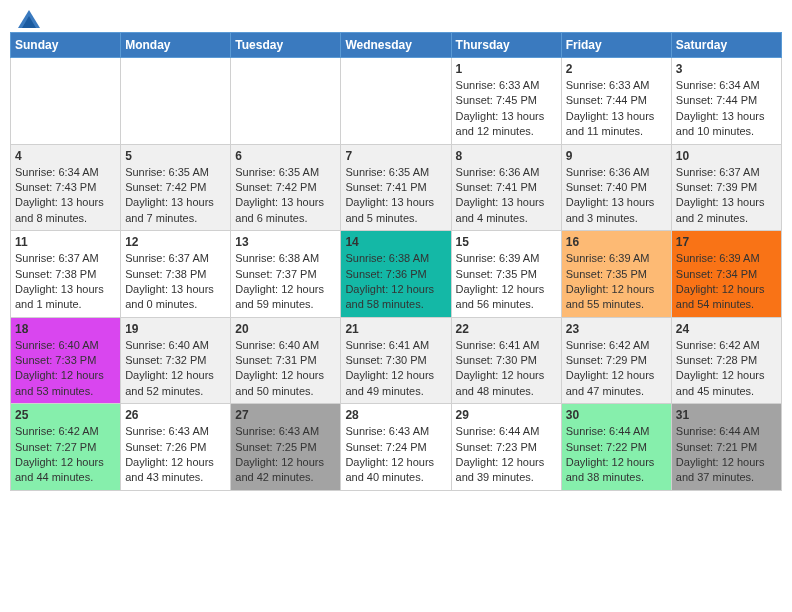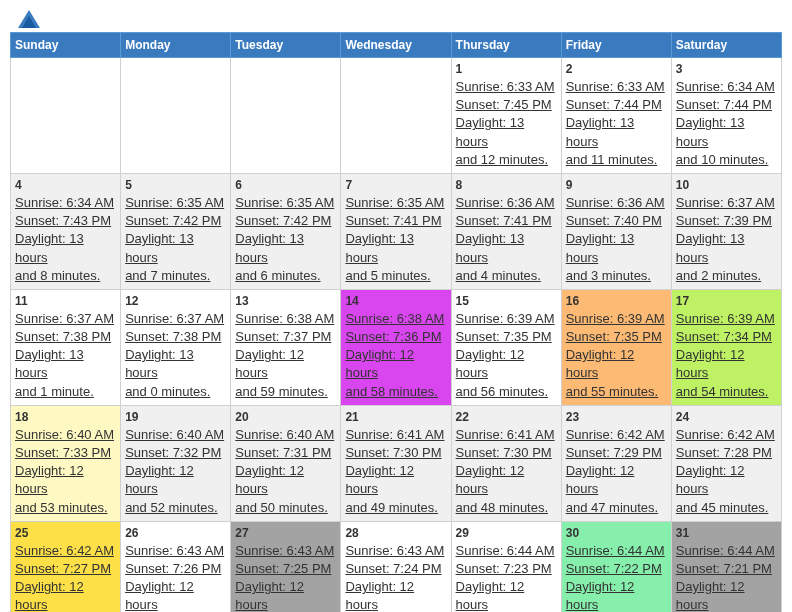--- a/index.html
+++ b/index.html
@@ -62,24 +62,23 @@
     tbody tr:nth-child(even) td {
       background: #f5f5f5;
     }
     .day-number {
       font-weight: bold;
       font-size: 12px;
       margin-bottom: 2px;
       display: block;
     }
     .day-info {
-      font-size: 13px;
+      font-size: 11px;
       line-height: 1.4;
       color: #333;
-      text-decoration: underline;
     }
     .empty-cell {
       background: #fff !important;
     }
     .logo-wrapper {
       display: flex;
       align-items: center;
       gap: 4px;
     }
   </style>
@@ -209,51 +208,51 @@
 Daylight: 13 hours
 and 0 minutes.</div>
         </td>
         <td style="background: rgb(255, 255, 255);">
           <span class="day-number">13</span>
           <div class="day-info" style="white-space: pre-line;">Sunrise: 6:38 AM
 Sunset: 7:37 PM
 Daylight: 12 hours
 and 59 minutes.</div>
         </td>
-        <td style="background: #d946ef;">
+        <td style="background: #14b8a6;">
           <span class="day-number">14</span>
           <div class="day-info" style="white-space: pre-line;">Sunrise: 6:38 AM
 Sunset: 7:36 PM
 Daylight: 12 hours
 and 58 minutes.</div>
         </td>
         <td style="background: rgb(255, 255, 255);">
           <span class="day-number">15</span>
           <div class="day-info" style="white-space: pre-line;">Sunrise: 6:39 AM
 Sunset: 7:35 PM
 Daylight: 12 hours
 and 56 minutes.</div>
         </td>
         <td style="background: #fdba74;">
           <span class="day-number">16</span>
           <div class="day-info" style="white-space: pre-line;">Sunrise: 6:39 AM
 Sunset: 7:35 PM
 Daylight: 12 hours
 and 55 minutes.</div>
         </td>
-        <td style="background: #bef264;">
+        <td style="background: #f97316;">
           <span class="day-number">17</span>
           <div class="day-info" style="white-space: pre-line;">Sunrise: 6:39 AM
 Sunset: 7:34 PM
 Daylight: 12 hours
 and 54 minutes.</div>
         </td>
       </tr>
       <tr>
-        <td style="background: #fef9c3;">
+        <td style="background: #d946ef;">
           <span class="day-number">18</span>
           <div class="day-info" style="white-space: pre-line;">Sunrise: 6:40 AM
 Sunset: 7:33 PM
 Daylight: 12 hours
 and 53 minutes.</div>
         </td>
         <td style="background: rgb(240, 240, 240);">
           <span class="day-number">19</span>
           <div class="day-info" style="white-space: pre-line;">Sunrise: 6:40 AM
 Sunset: 7:32 PM
@@ -290,21 +289,21 @@
         </td>
         <td style="background: rgb(240, 240, 240); margin-left: 27px;">
           <span class="day-number">24</span>
           <div class="day-info" style="white-space: pre-line;">Sunrise: 6:42 AM
 Sunset: 7:28 PM
 Daylight: 12 hours
 and 45 minutes.</div>
         </td>
       </tr>
       <tr>
-        <td style="background: #fde047;">
+        <td style="background: #86efac;">
           <span class="day-number">25</span>
           <div class="day-info" style="white-space: pre-line;">Sunrise: 6:42 AM
 Sunset: 7:27 PM
 Daylight: 12 hours
 and 44 minutes.</div>
         </td>
         <td style="background: rgb(255, 255, 255);">
           <span class="day-number">26</span>
           <div class="day-info" style="white-space: pre-line;">Sunrise: 6:43 AM
 Sunset: 7:26 PM

